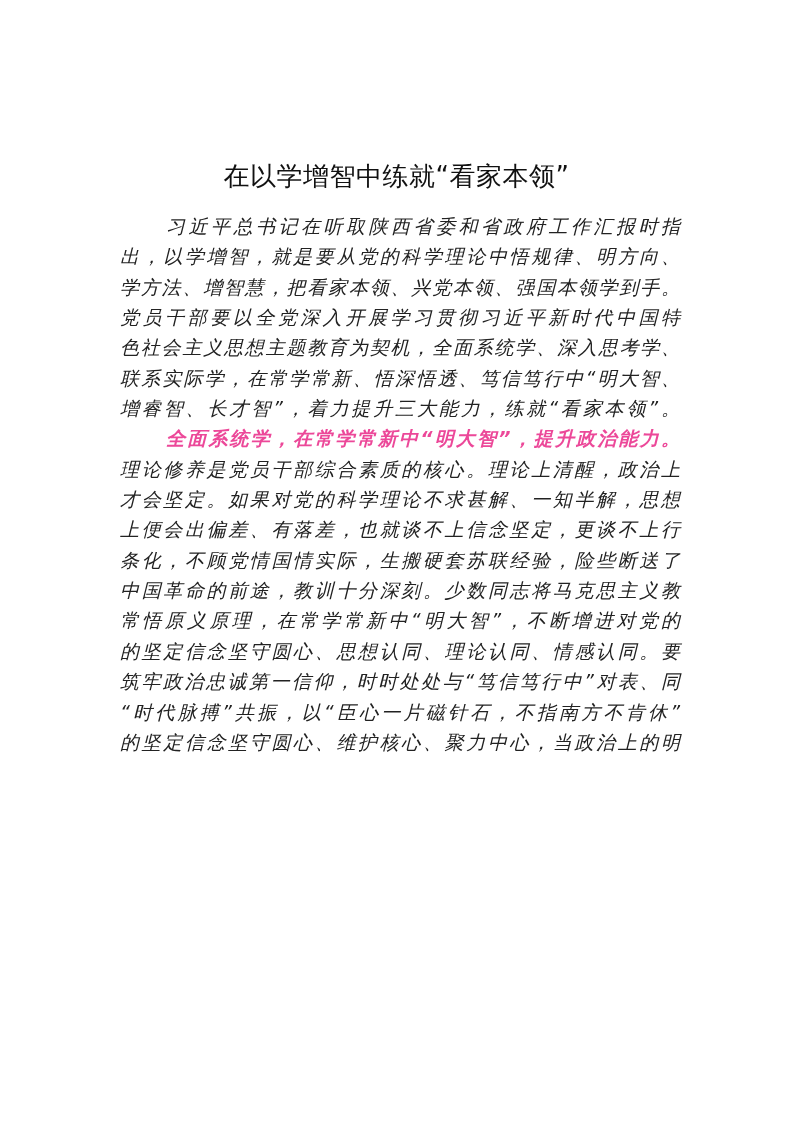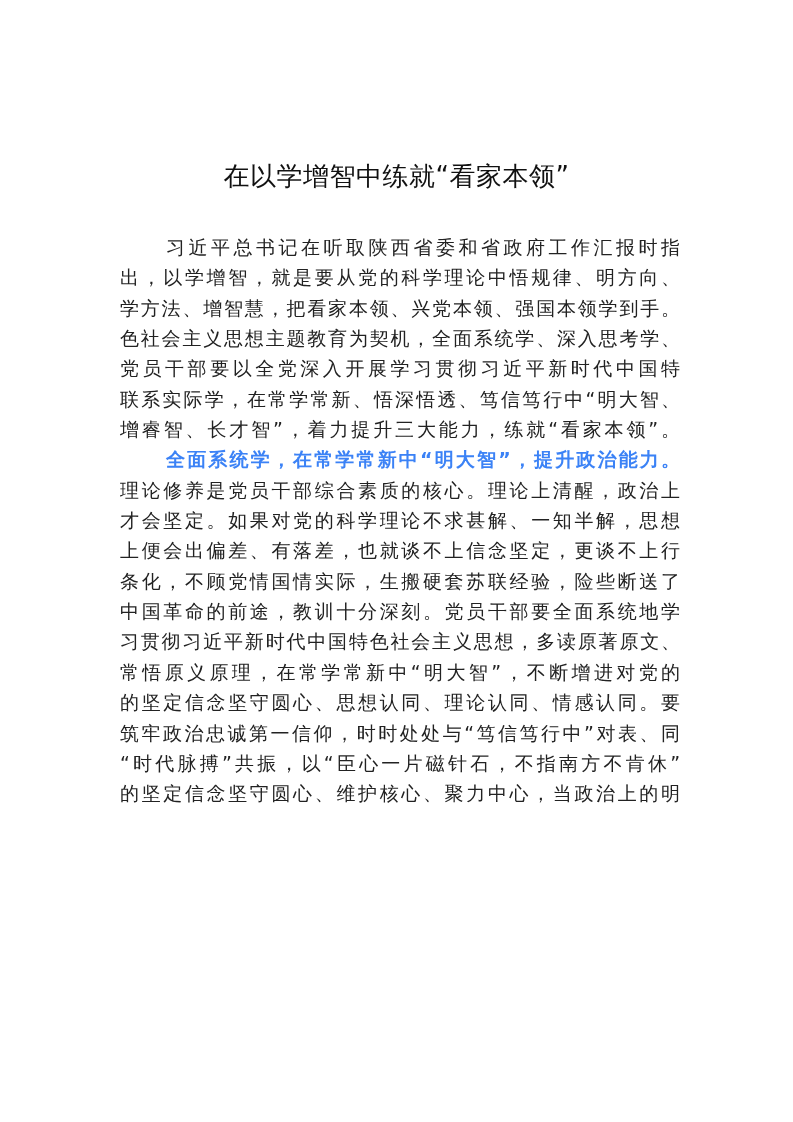--- a/index.html
+++ b/index.html
@@ -28,72 +28,72 @@
       text-align: center;
       font-size: 26px;
       line-height: 36px;
       letter-spacing: 0.5px;
       color: #111;
       font-weight: normal;
     }
     .body-text {
       position: absolute;
       left: 120px;
-      top: 232px;
+      top: 211px;
       width: 560px;
+      font-style: italic;
     }
     .line {
       height: 30.35px;
       line-height: 30.35px;
       font-size: 19px;
       white-space: nowrap;
       color: #222;
       text-align: justify;
       text-align-last: justify;
     }
     .line.last {
       text-align-last: left;
     }
     .line.bold {
       font-weight: bold;
-      color: #3b82f6;
+      color: #ec4899;
     }
     .line.indent {
       padding-left: 46px;
     }
   </style>
 </head>
 <body>
 
 <div class="page">
   <h1 class="title">在以学增智中练就“看家本领”</h1>
 
   <div class="body-text">
 
     <div>
       <div class="line indent">习近平总书记在听取陕西省委和省政府工作汇报时指</div>
       <div class="line">出，以学增智，就是要从党的科学理论中悟规律、明方向、</div>
       <div class="line">学方法、增智慧，把看家本领、兴党本领、强国本领学到手。</div>
+      <div class="line">党员干部要以全党深入开展学习贯彻习近平新时代中国特</div>
       <div class="line">色社会主义思想主题教育为契机，全面系统学、深入思考学、</div>
-      <div class="line">党员干部要以全党深入开展学习贯彻习近平新时代中国特</div>
       <div class="line">联系实际学，在常学常新、悟深悟透、笃信笃行中“明大智、</div>
       <div class="line">增睿智、长才智”，着力提升三大能力，练就“看家本领”。</div>
     </div>
 
     <div>
       <div class="line indent bold">全面系统学，在常学常新中“明大智”，提升政治能力。</div>
     </div>
 
     <div>
       <div class="line">理论修养是党员干部综合素质的核心。理论上清醒，政治上</div>
       <div class="line">才会坚定。如果对党的科学理论不求甚解、一知半解，思想</div>
       <div class="line">上便会出偏差、有落差，也就谈不上信念坚定，更谈不上行</div>
       <div class="line">条化，不顾党情国情实际，生搬硬套苏联经验，险些断送了</div>
-      <div class="line">中国革命的前途，教训十分深刻。党员干部要全面系统地学</div>
-      <div class="line">习贯彻习近平新时代中国特色社会主义思想，多读原著原文、</div>
+      <div class="line">中国革命的前途，教训十分深刻。少数同志将马克思主义教</div>
       <div class="line">常悟原义原理，在常学常新中“明大智”，不断增进对党的</div>
       <div class="line">的坚定信念坚守圆心、思想认同、理论认同、情感认同。要</div>
       <div class="line">筑牢政治忠诚第一信仰，时时处处与“笃信笃行中”对表、同</div>
       <div class="line">“时代脉搏”共振，以“臣心一片磁针石，不指南方不肯休”</div>
       <div class="line">的坚定信念坚守圆心、维护核心、聚力中心，当政治上的明</div>
     </div>
   </div>
 </div>
 
 </body></html>

